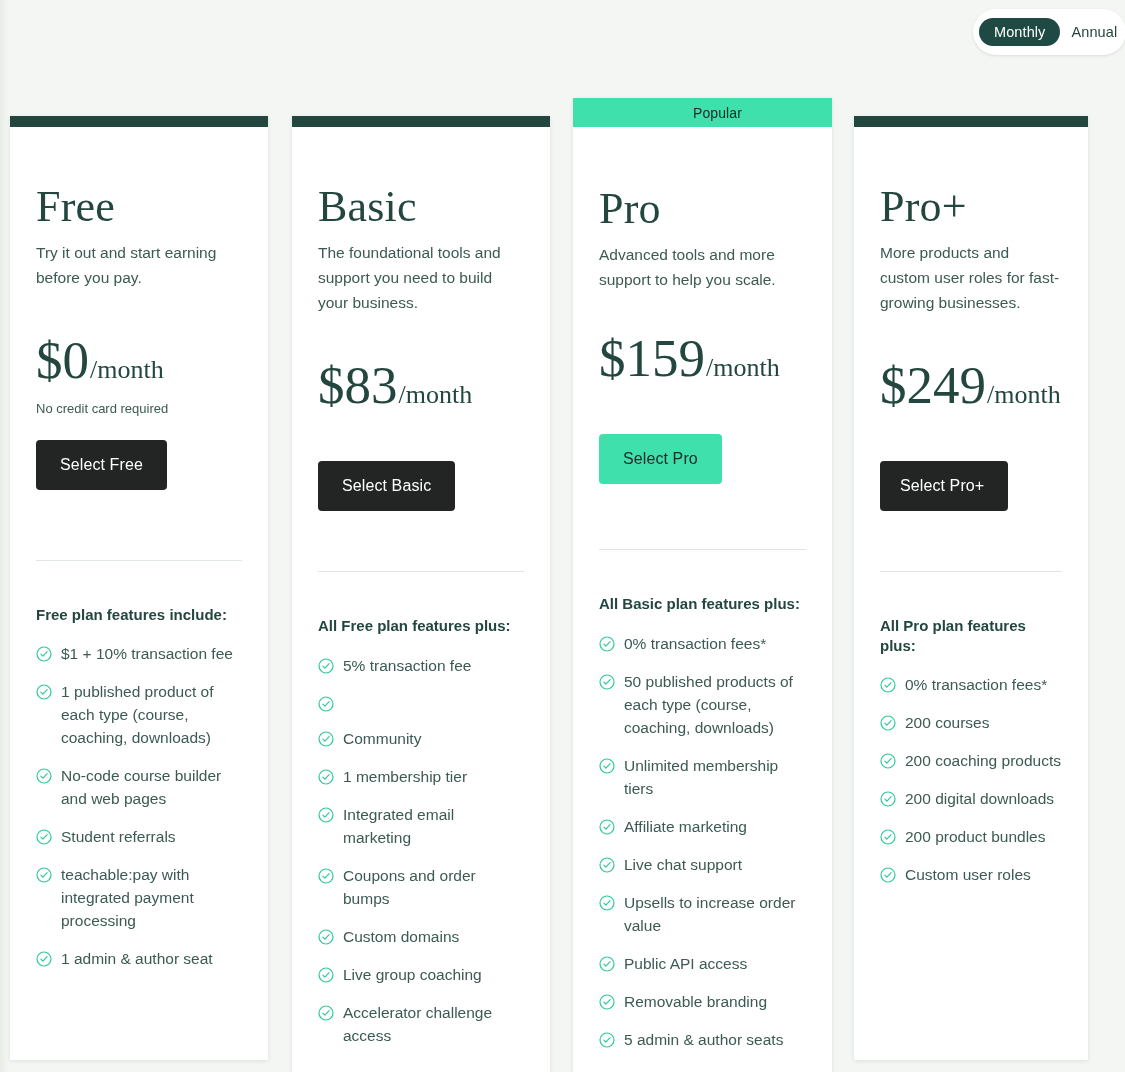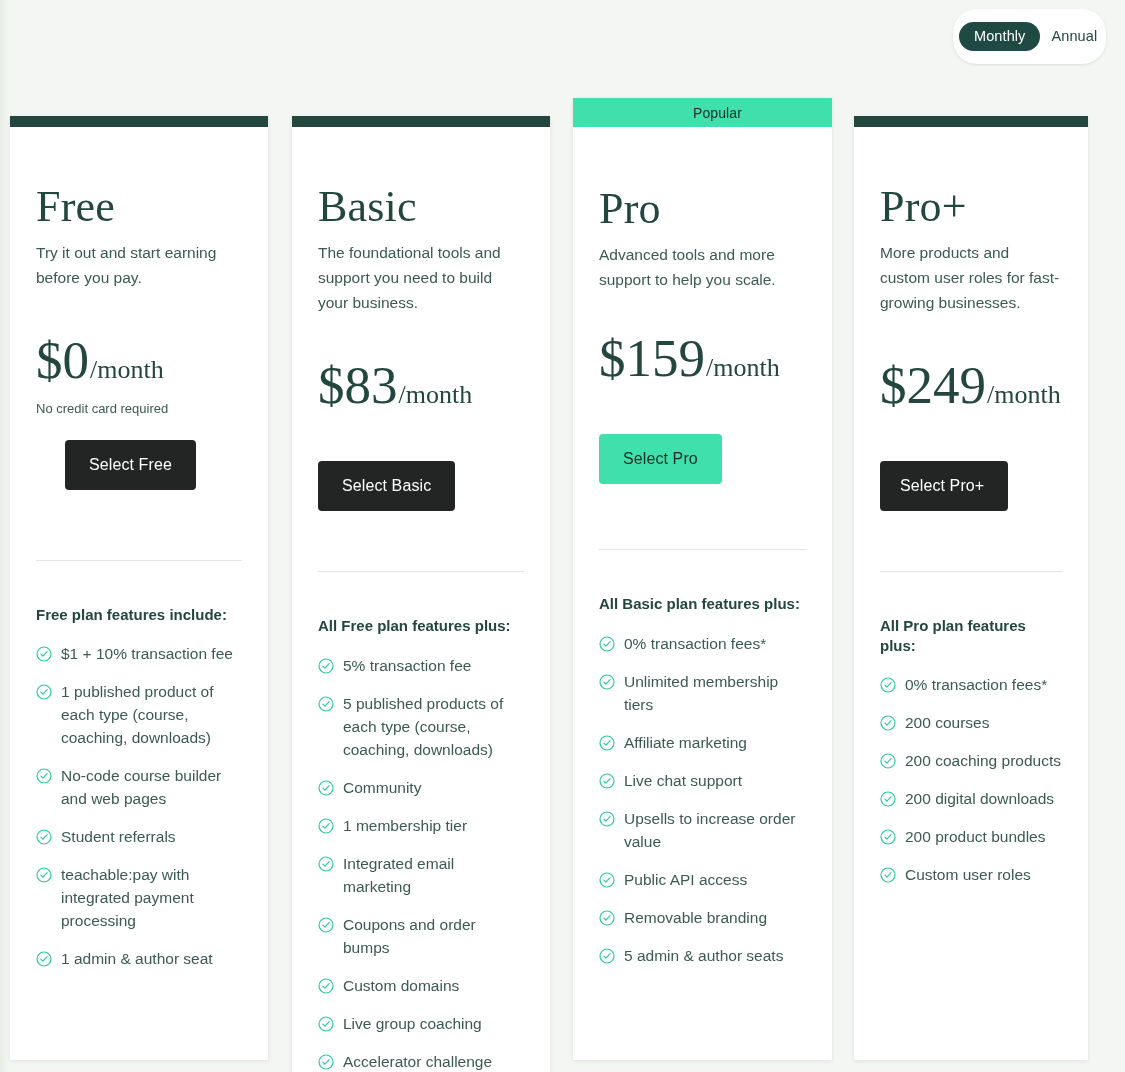--- a/index.html
+++ b/index.html
@@ -14,23 +14,23 @@
     background: #f3f6f2;
     font-family: "Liberation Sans", sans-serif;
     color: #23463f;
     position: relative;
   }
 
   
   .toggle-wrap {
     position: absolute;
     top: 9px;
-    left: 953px;
+    left: 973px;
     width: 153px;
-    height: 55px;
+    height: 46px;
     background: #ffffff;
     border-radius: 24px;
     display: flex;
     align-items: center;
     padding: 0 6px;
     box-shadow: 0 1px 3px rgba(0,0,0,0.10);
   }
   .toggle-opt {
     font-size: 14.5px;
     letter-spacing: 0.1px;
@@ -158,21 +158,21 @@
     border: none;
     border-radius: 4px;
     cursor: pointer;
     font-family: "Liberation Sans", sans-serif;
     font-size: 16px;
     padding: 16px 24px;
     letter-spacing: 0.1px;
   }
   .cta.dark { background: #232524; color: #ffffff; }
   .cta.mint { background: #3fe0ac; color: #1c2b27; }
-  .c-free .cta { margin-top: 22px; margin-left: 29px; }
+  .c-free .cta { margin-top: 22px; }
   .c-basic .cta { margin-top: 49px; }
   .c-pro .cta { margin-top: 49px; }
   .c-proplus .cta { margin-top: 49px; padding-left: 20px; }
 
   .divider {
     height: 1px;
     background: #dfe6e3;
     width: 100%;
     margin-top: 0;
   }
@@ -327,21 +327,20 @@
             </span>
             <span class="feature-text">5% transaction fee</span>
           </li>
           <li class="feature">
             <span class="check-icon">
               <svg width="16" height="16" viewBox="0 0 16 16" fill="none">
                 <circle cx="8" cy="8" r="7" stroke="#2fc99a" stroke-width="1.2"></circle>
                 <path d="M4.9 8.2 L6.9 10.2 L11.1 5.7" stroke="#2fc99a" stroke-width="1.2" stroke-linecap="round" stroke-linejoin="round"></path>
               </svg>
             </span>
-            <span class="feature-text">5 published products of each type (course, coaching, downloads)</span>
           </li>
           <li class="feature">
             <span class="check-icon">
               <svg width="16" height="16" viewBox="0 0 16 16" fill="none">
                 <circle cx="8" cy="8" r="7" stroke="#2fc99a" stroke-width="1.2"></circle>
                 <path d="M4.9 8.2 L6.9 10.2 L11.1 5.7" stroke="#2fc99a" stroke-width="1.2" stroke-linecap="round" stroke-linejoin="round"></path>
               </svg>
             </span>
             <span class="feature-text">Community</span>
           </li>
@@ -425,20 +424,29 @@
             </span>
             <span class="feature-text">0% transaction fees*</span>
           </li>
           <li class="feature">
             <span class="check-icon">
               <svg width="16" height="16" viewBox="0 0 16 16" fill="none">
                 <circle cx="8" cy="8" r="7" stroke="#2fc99a" stroke-width="1.2"></circle>
                 <path d="M4.9 8.2 L6.9 10.2 L11.1 5.7" stroke="#2fc99a" stroke-width="1.2" stroke-linecap="round" stroke-linejoin="round"></path>
               </svg>
             </span>
+            <span class="feature-text">50 published products of each type (course, coaching, downloads)</span>
+          </li>
+          <li class="feature">
+            <span class="check-icon">
+              <svg width="16" height="16" viewBox="0 0 16 16" fill="none">
+                <circle cx="8" cy="8" r="7" stroke="#2fc99a" stroke-width="1.2"></circle>
+                <path d="M4.9 8.2 L6.9 10.2 L11.1 5.7" stroke="#2fc99a" stroke-width="1.2" stroke-linecap="round" stroke-linejoin="round"></path>
+              </svg>
+            </span>
             <span class="feature-text">Unlimited membership tiers</span>
           </li>
           <li class="feature">
             <span class="check-icon">
               <svg width="16" height="16" viewBox="0 0 16 16" fill="none">
                 <circle cx="8" cy="8" r="7" stroke="#2fc99a" stroke-width="1.2"></circle>
                 <path d="M4.9 8.2 L6.9 10.2 L11.1 5.7" stroke="#2fc99a" stroke-width="1.2" stroke-linecap="round" stroke-linejoin="round"></path>
               </svg>
             </span>
             <span class="feature-text">Affiliate marketing</span>

